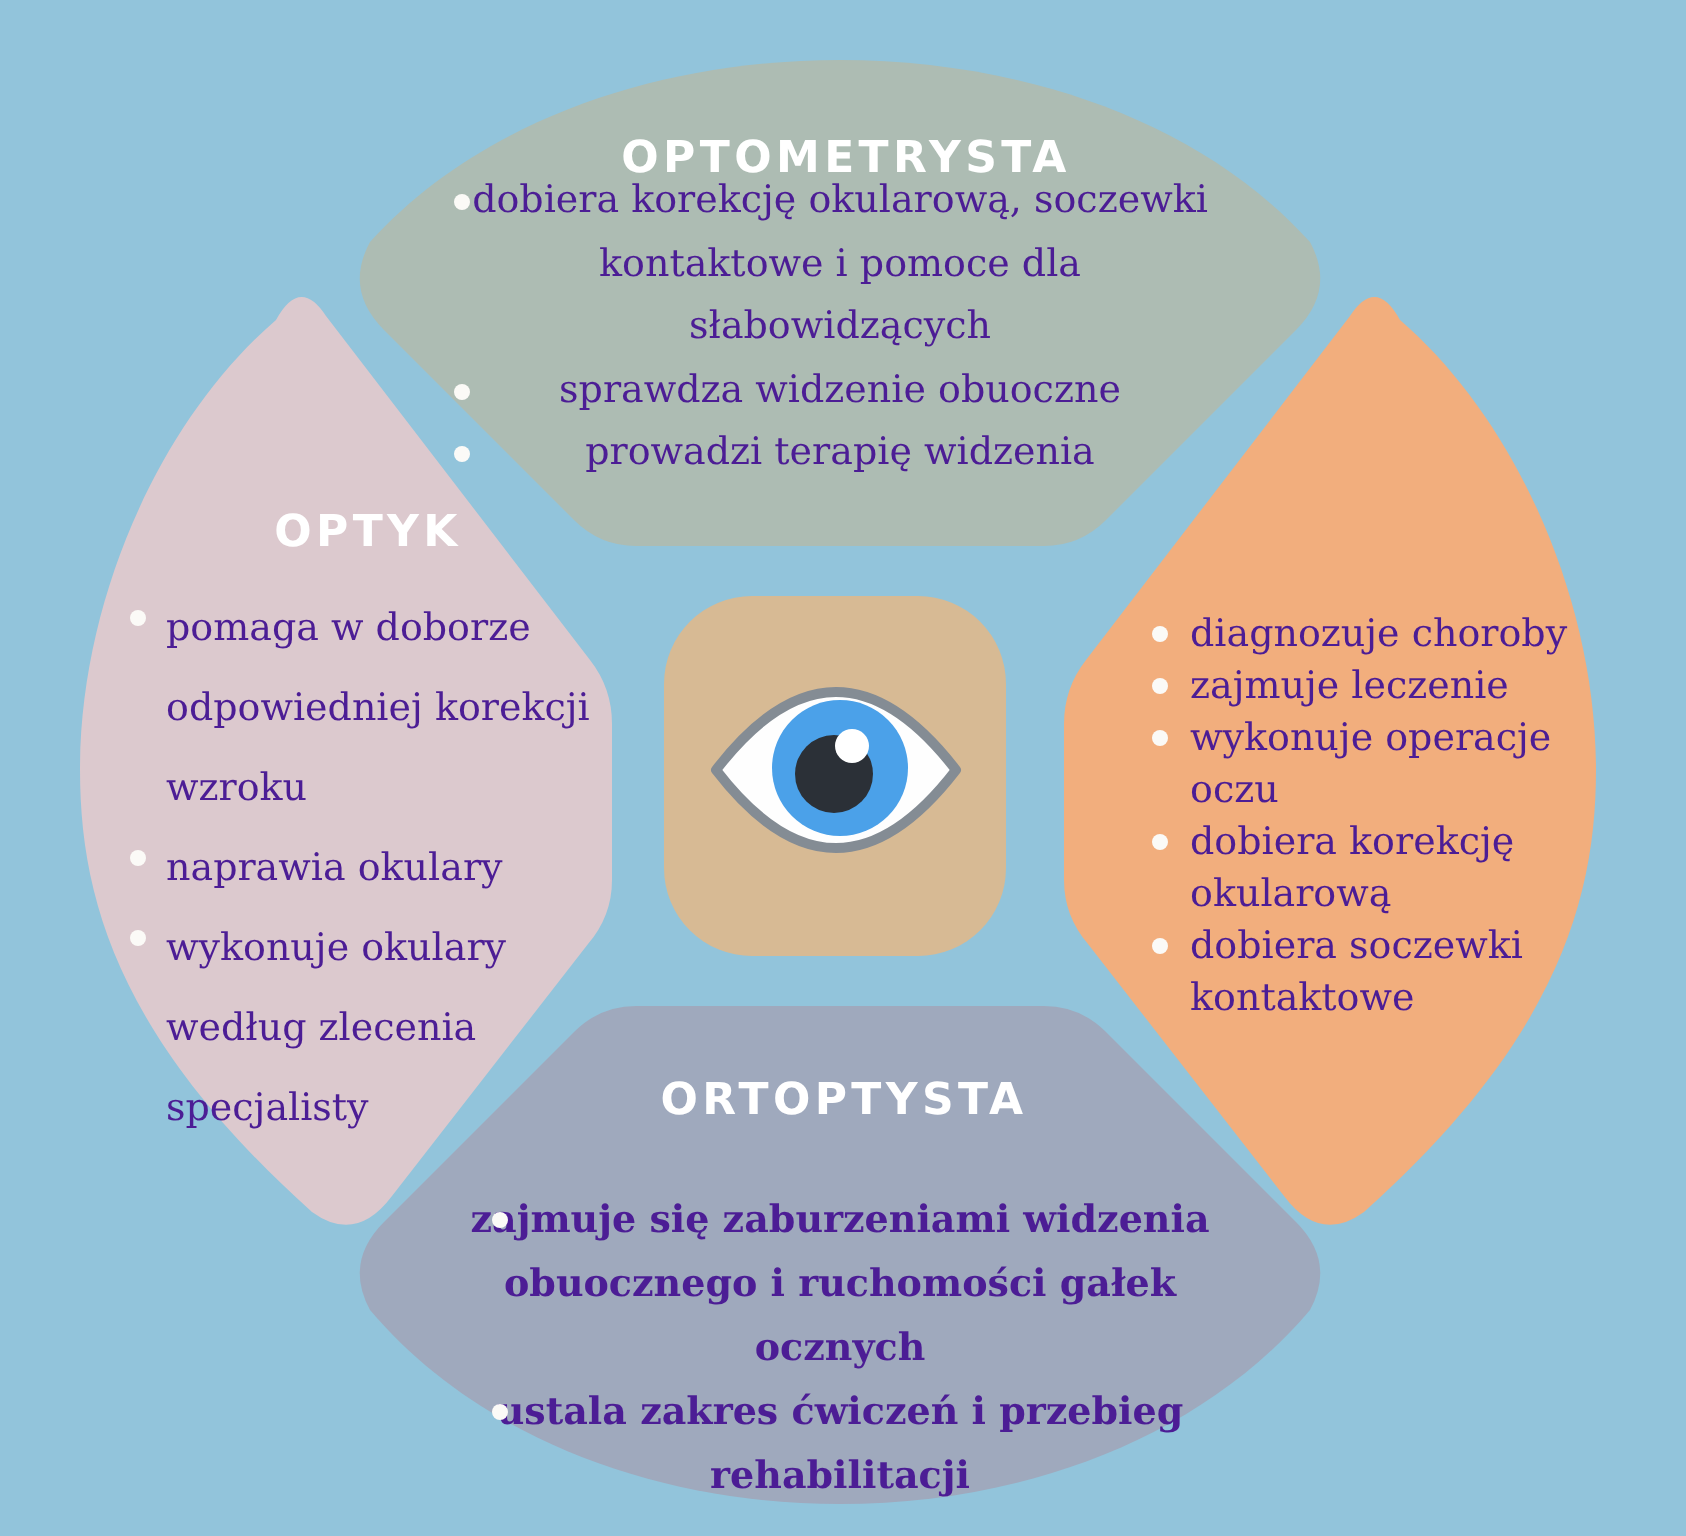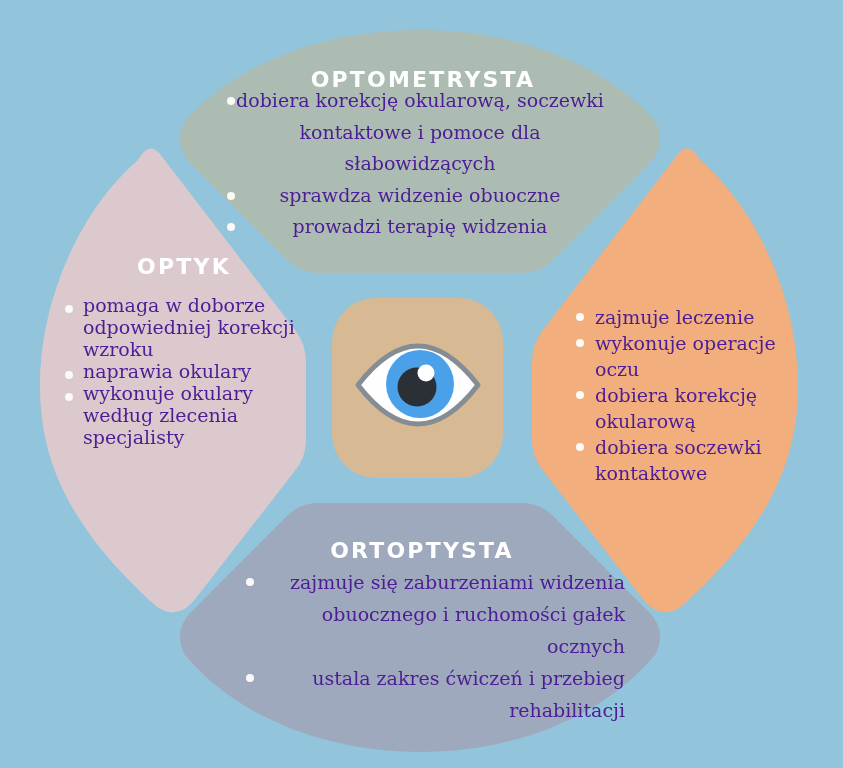--- a/index.html
+++ b/index.html
@@ -52,31 +52,32 @@
   
   .list-top {
     left:213px; top:85px; width:414px;
     text-align:center;
     line-height:31.5px;
   }
   .list-top li::before { left:14px; top:12px; }
 
   
   .list-bottom {
-    left:215px; top:566px; width:410px;
-    text-align:right;
+    left:215px; top:594px; width:410px;
+    text-align:center;
     line-height:32px;
+    font-weight:bold;
   }
   .list-bottom li::before { left:31px; top:12px; }
 
   
   .list-left {
     left:83px; top:294px; width:235px;
     text-align:left;
-    line-height:22px;
+    line-height:40px;
   }
   .list-left li::before { left:-18px; top:11px; }
 
   
   .list-right {
     left:595px; top:304px; width:215px;
     text-align:left;
     line-height:26px;
   }
   .list-right li::before { left:-19px; top:9px; }
@@ -138,20 +139,21 @@
       <li>pomaga w doborze
 odpowiedniej korekcji
 wzroku</li>
       <li>naprawia okulary</li>
       <li>wykonuje okulary
 według zlecenia
 specjalisty</li>
     </ul>
 
   <ul class="list list-right">
+      <li>diagnozuje choroby</li>
       <li>zajmuje leczenie</li>
       <li>wykonuje operacje
 oczu</li>
       <li>dobiera korekcję
 okularową</li>
       <li>dobiera soczewki
 kontaktowe</li>
     </ul>
 
   <h2 class="section-title title-bottom">ORTOPTYSTA</h2>

